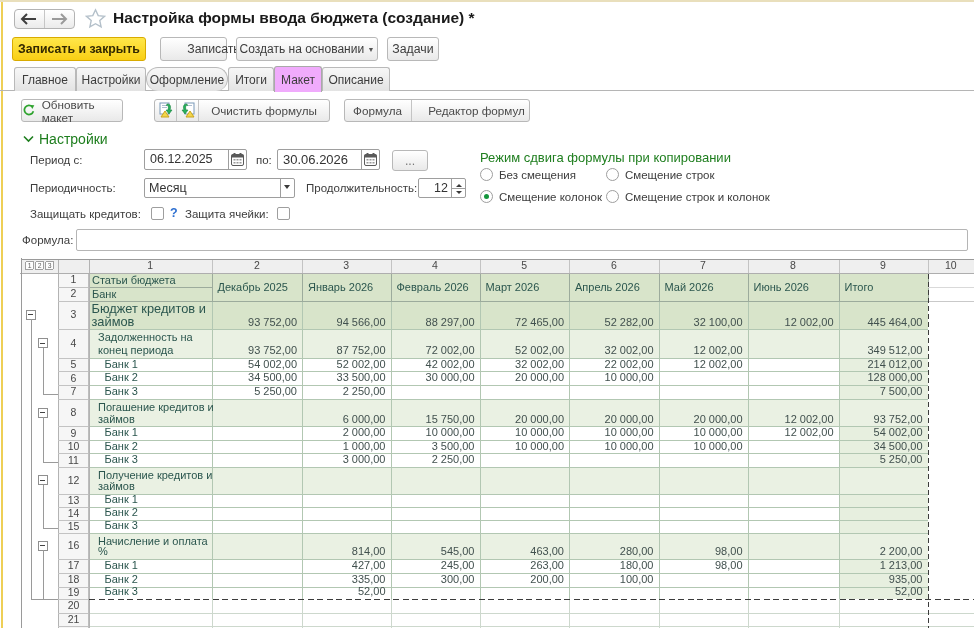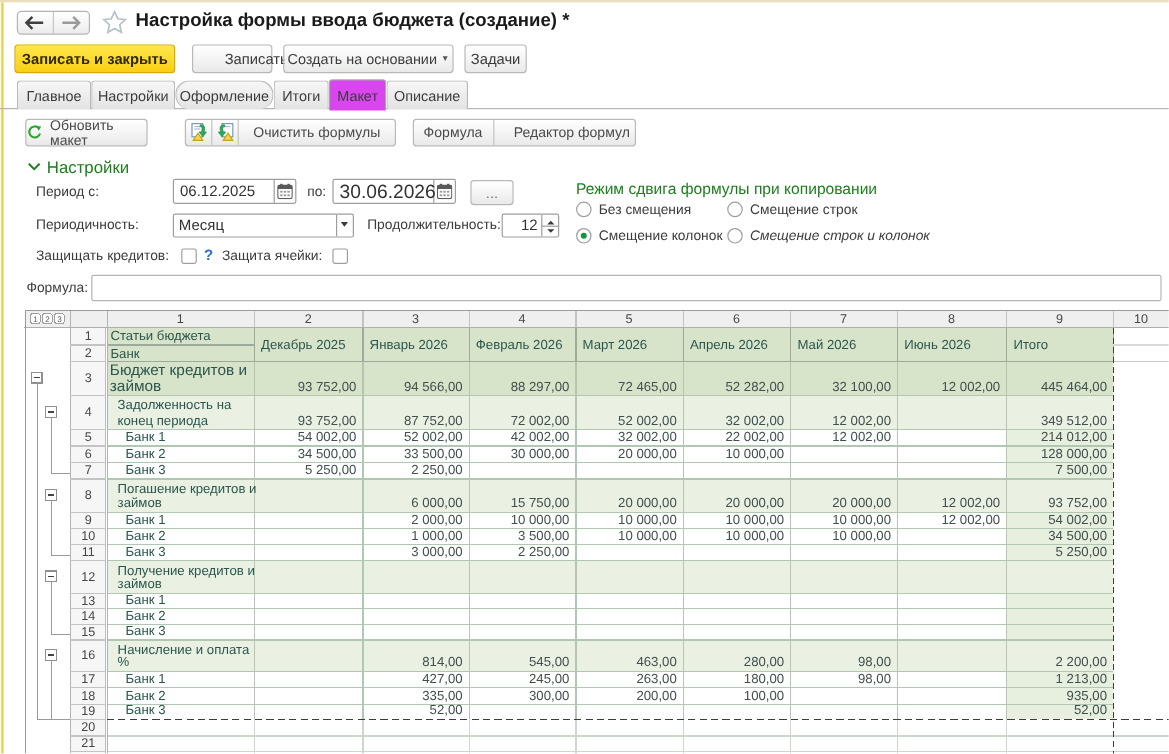--- a/index.html
+++ b/index.html
@@ -5,21 +5,21 @@
   font-family:"Liberation Sans", sans-serif; position:relative; }
 .abs { position:absolute; }
 .topline { left:0; top:0; width:974px; height:2px; background:#e9dfbc; }
 .leftstrip { left:1px; top:2px; width:2px; height:626px; background:#eecf56; }
 .btn { position:absolute; display:flex; align-items:center; justify-content:center;
   background:linear-gradient(#ffffff,#e9e9e9); border:1px solid #b8b8b8; border-radius:3px;
   font-size:12.3px; color:#3c3c3c; }
 .tab { position:absolute; top:67px; height:24px; display:flex; align-items:center; justify-content:center;
   background:linear-gradient(#f7f7f7,#e3e3e3); border:1px solid #b9b9b9; border-radius:3px 3px 0 0;
   font-size:12px; color:#3c3c3c; border-bottom:none; }
-.tab.active { background:#d946ef; top:66px; height:26px; z-index:5; border-color:#a9a9a9; }
+.tab.active { background:#f0abfc; top:66px; height:26px; z-index:5; border-color:#a9a9a9; }
 .tabline { left:0; top:90px; width:974px; height:1px; background:#b5b5b5; }
 .green { color:#1e7e1e; }
 .lbl { position:absolute; font-size:11.5px; color:#3c3c3c; white-space:nowrap; }
 .inp { position:absolute; background:#fff; border:1px solid #9e9e9e; border-radius:2px; }
 .chk { position:absolute; width:13px; height:13px; background:#fff; border:1px solid #9e9e9e; border-radius:2px; }
 .radio { position:absolute; width:13px; height:13px; background:#fff; border:1px solid #9e9e9e; border-radius:50%; }
 .radio.sel::after { content:""; position:absolute; left:3px; top:3px; width:5px; height:5px;
   border-radius:50%; background:#14963c; }
 .sepv { position:absolute; width:1px; background:#9e9e9e; }
 </style></head>
@@ -100,21 +100,21 @@
       <rect x="5.5" y="6" width="2" height="1.5"></rect>
       <rect x="8.5" y="6" width="2" height="1.5"></rect>
       <rect x="2.5" y="9" width="2" height="1.5"></rect>
       <rect x="5.5" y="9" width="2" height="1.5"></rect>
       <rect x="8.5" y="9" width="2" height="1.5"></rect>
     </g>
   </svg>
 <div class="lbl" style="left:256px;top:154px;">по:</div>
 <div class="inp" style="left:277px;top:149px;width:103px;height:21px;"></div>
 <div class="sepv" style="left:361px;top:150px;height:19px;"></div>
-<div class="abs" style="left:283px;top:152px;font-size:16px;color:#333;">30.06.2026</div>
+<div class="abs" style="left:283px;top:152px;font-size:13px;color:#333;">30.06.2026</div>
 <svg class="abs" style="left:364px;top:153px" width="13" height="13" viewBox="0 0 13 13">
     <rect x="0.5" y="1.5" width="12" height="11" rx="1.5" fill="#fdfdfd" stroke="#5a5a5a"></rect>
     <rect x="0.5" y="1.5" width="12" height="3" fill="#5a5a5a"></rect>
     <rect x="2.5" y="0" width="2" height="3" fill="#5a5a5a"></rect>
     <rect x="8.5" y="0" width="2" height="3" fill="#5a5a5a"></rect>
     <g fill="#9a9a9a">
       <rect x="2.5" y="6" width="2" height="1.5"></rect>
       <rect x="5.5" y="6" width="2" height="1.5"></rect>
       <rect x="8.5" y="6" width="2" height="1.5"></rect>
       <rect x="2.5" y="9" width="2" height="1.5"></rect>
@@ -125,21 +125,21 @@
 <div class="btn" style="left:392px;top:150px;width:36px;height:21px;color:#777;">...</div>
 
 <div class="abs green" style="left:480px;top:150px;font-size:13px;">Режим сдвига формулы при копировании</div>
 <div class="radio" style="left:480px;top:168px;"></div>
 <div class="lbl" style="left:499px;top:169px;">Без смещения</div>
 <div class="radio" style="left:606px;top:168px;"></div>
 <div class="lbl" style="left:625px;top:169px;">Смещение строк</div>
 <div class="radio sel" style="left:480px;top:190px;"></div>
 <div class="lbl" style="left:499px;top:191px;">Смещение колонок</div>
 <div class="radio" style="left:606px;top:190px;"></div>
-<div class="lbl" style="left:625px;top:191px;font-style:italic;">Смещение строк и колонок</div>
+<div class="lbl" style="left:625px;top:191px;">Смещение строк и колонок</div>
 
 <div class="lbl" style="left:30px;top:182px;">Периодичность:</div>
 <div class="inp" style="left:144px;top:178px;width:151px;height:20px;"></div>
 <div class="sepv" style="left:280px;top:179px;height:18px;"></div>
 <div class="abs" style="left:149px;top:181px;font-size:12.5px;color:#333;">Месяц</div>
 <div class="abs" style="left:284px;top:185px;width:0;height:0;border-left:3.5px solid transparent;border-right:3.5px solid transparent;border-top:4.5px solid #3a3a3a;"></div>
 <div class="lbl" style="left:306px;top:182px;">Продолжительность:</div>
 <div class="inp" style="left:418px;top:178px;width:48px;height:20px;"></div>
 <div class="sepv" style="left:451px;top:179px;height:18px;"></div>
 <div class="abs" style="left:418px;top:181px;width:30px;text-align:right;font-size:12.5px;color:#333;">12</div>

